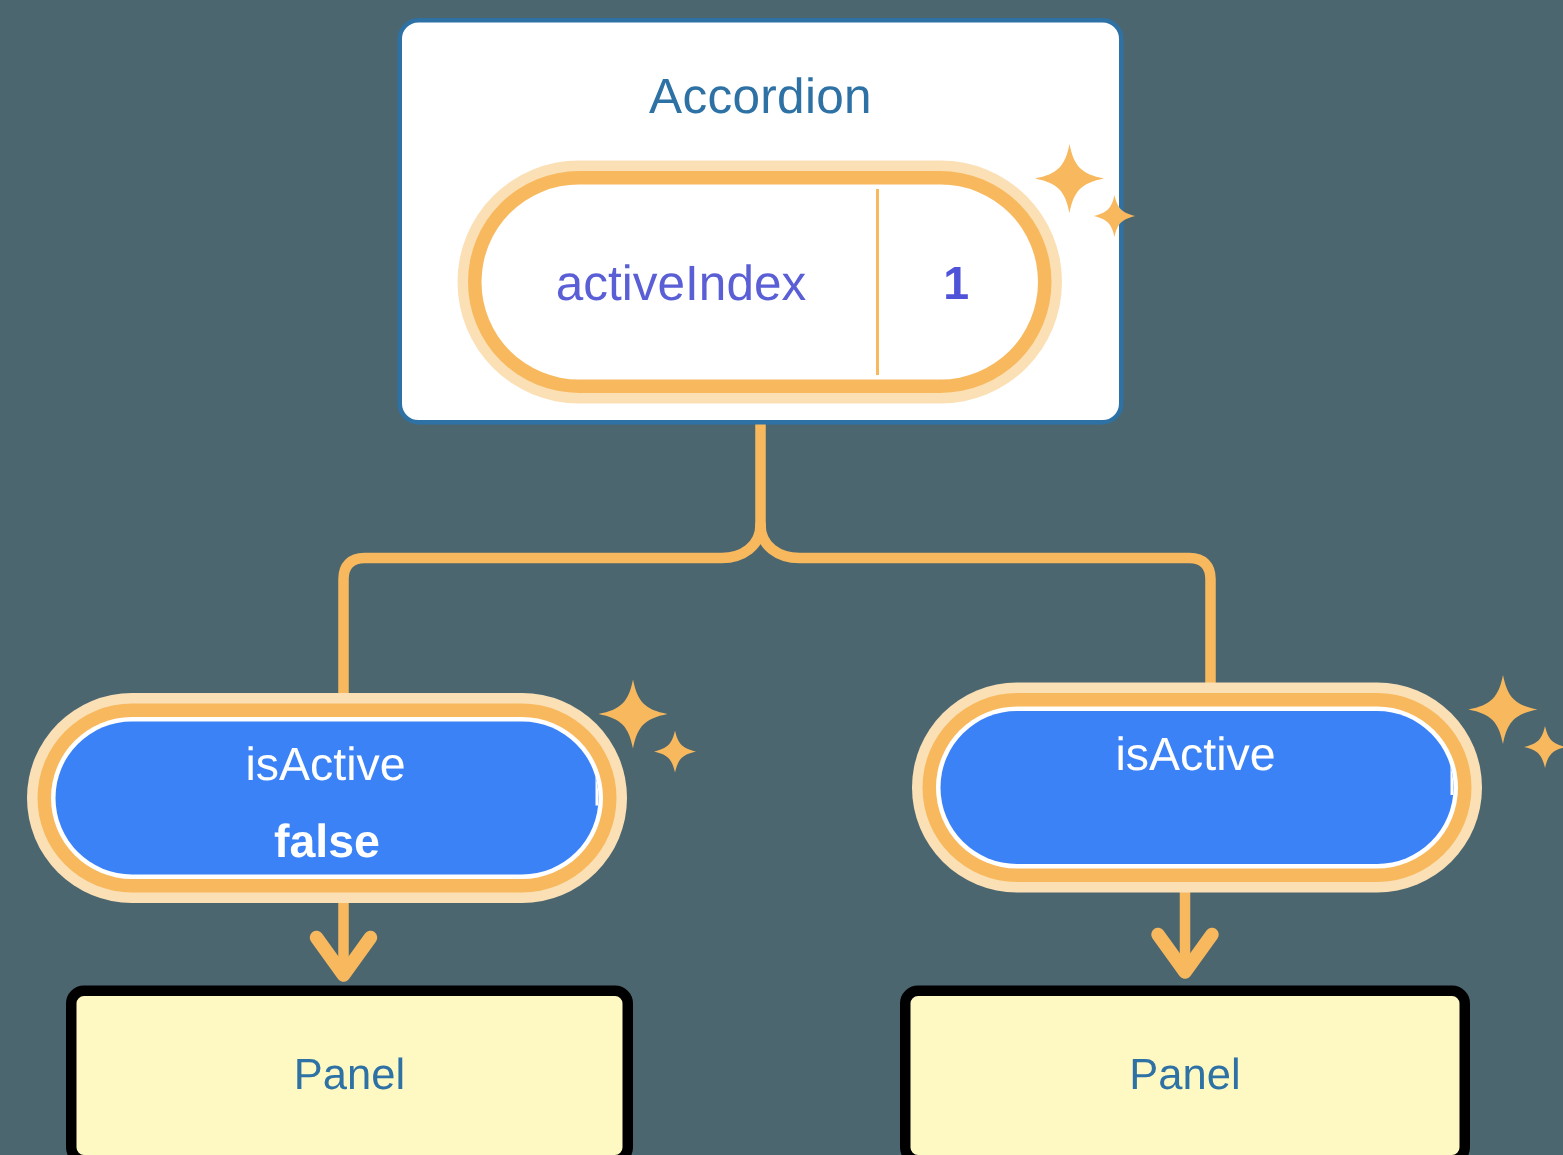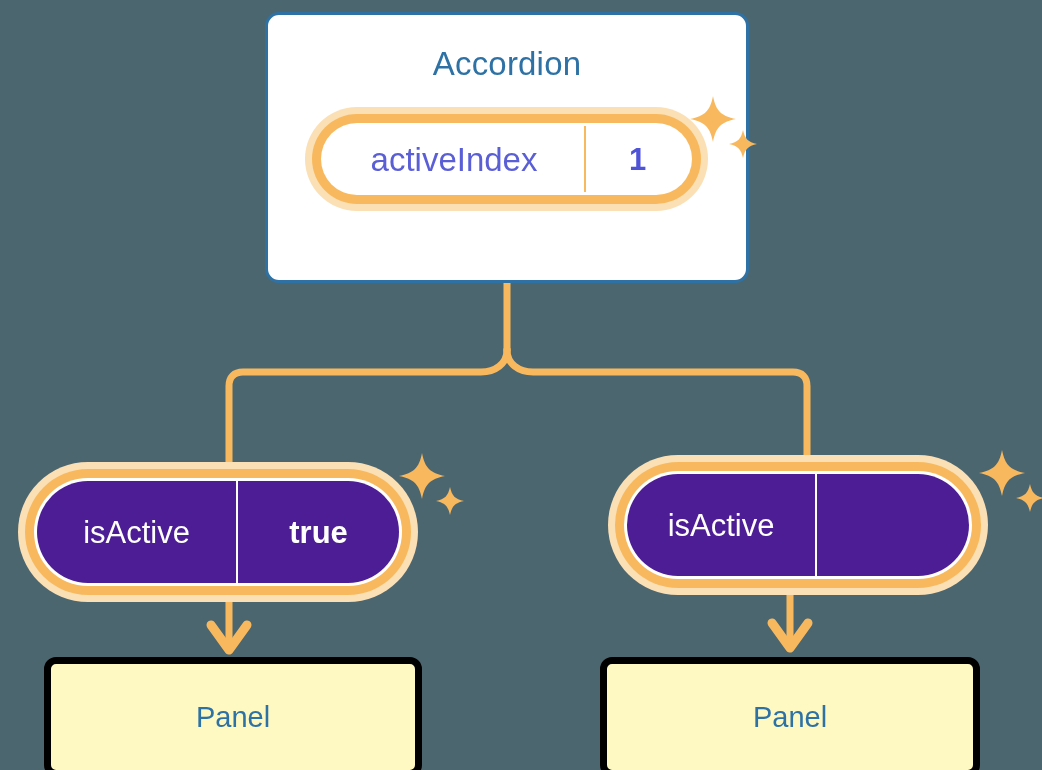--- a/index.html
+++ b/index.html
@@ -135,36 +135,36 @@
   }
   .pill-light .pill-val {
     flex: 1 1 auto;
     color: #4f53d8;
     font-size: 31px;
     font-weight: 700;
   }
 
   
   .pill-solid .pill-inner { background: #ffffff; }
-  .pill-solid .pill-body  { background: #4c1d95; }
+  .pill-solid .pill-body  { background: #3b82f6; flex-direction: column; }
   .pill-solid .pill-key {
     flex: 0 0 55%;
     color: #ffffff;
     font-size: 31px;
     font-weight: 400;
     border-right: 2px solid #ffffff;
   }
   .pill-solid .pill-val {
     flex: 1 1 auto;
     color: #ffffff;
     font-size: 31px;
     font-weight: 700;
   }
 
-  #pill-accordion  { left: 305px; top: 95px;  width: 403px; height: 104px; text-align: right; }
+  #pill-accordion  { left: 305px; top: 95px;  width: 403px; height: 162px; text-align: right; }
   #pill-left       { left: 18px;  top: 450px; width: 400px; height: 140px; }
   #pill-right      { left: 608px; top: 443px; width: 380px; height: 140px; }
 
   
   .sparkles {
     position: absolute;
     z-index: 5;
     pointer-events: none;
   }
   #sparkle-accordion { left: 683px; top: 82px;  width: 80px; height: 72px; }
@@ -214,21 +214,21 @@
   <svg class="sparkles" id="sparkle-accordion" viewBox="0 0 80 72">
     <path fill="#f8b95e" d="M 30 2 C 33 17 38 22 53 25 C 38 28 33 33 30 48 C 27 33 22 28 7 25 C 22 22 27 17 30 2 Z"></path>
     <path fill="#f8b95e" d="M 60 36 C 62 45 65 48 74 50 C 65 52 62 55 60 64 C 58 55 55 52 46 50 C 55 48 58 45 60 36 Z"></path>
   </svg>
 
   <div class="pill-halo pill-solid" id="pill-left">
     <div class="pill-ring">
       <div class="pill-inner">
         <div class="pill-body">
           <span class="pill-key">isActive</span>
-          <span class="pill-val">true</span>
+          <span class="pill-val">false</span>
         </div>
       </div>
     </div>
   </div>
 
   <svg class="sparkles" id="sparkle-left" viewBox="0 0 72 72">
     <path fill="#f8b95e" d="M 26 4 C 29 19 34 24 49 27 C 34 30 29 35 26 50 C 23 35 18 30 3 27 C 18 24 23 19 26 4 Z"></path>
     <path fill="#f8b95e" d="M 54 38 C 56 47 59 50 68 52 C 59 54 56 57 54 66 C 52 57 49 54 40 52 C 49 50 52 47 54 38 Z"></path>
   </svg>
 

